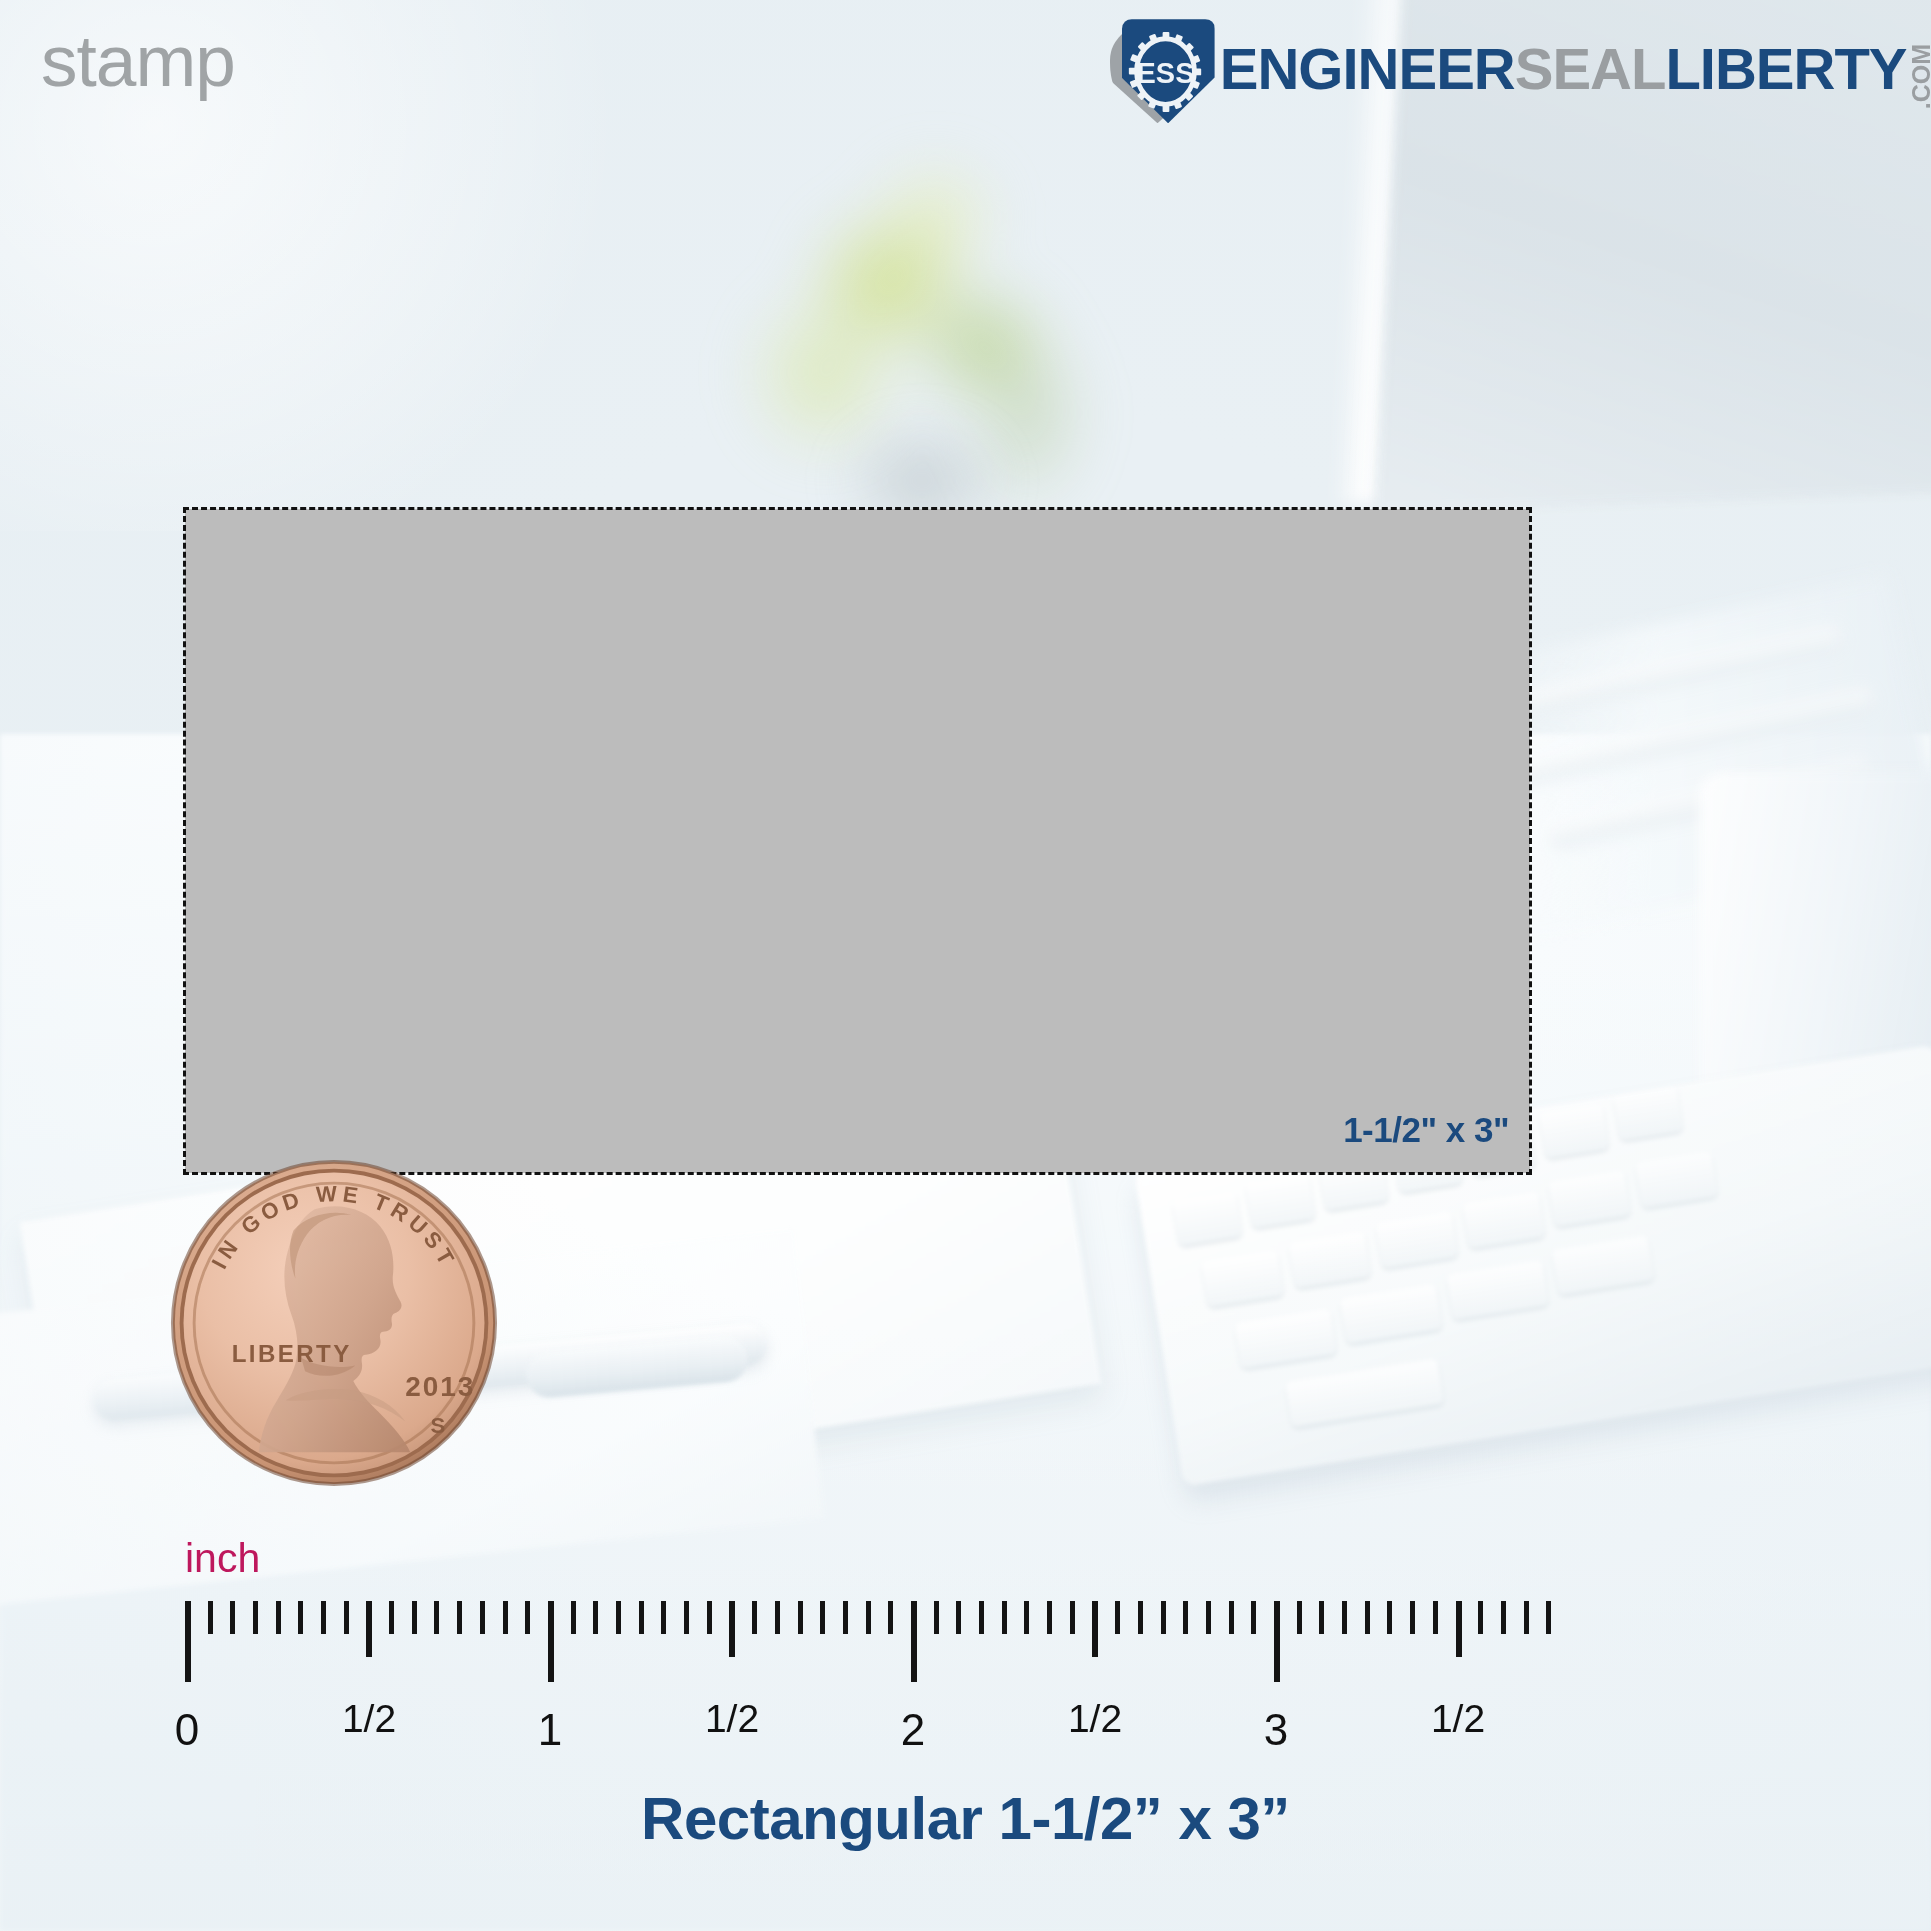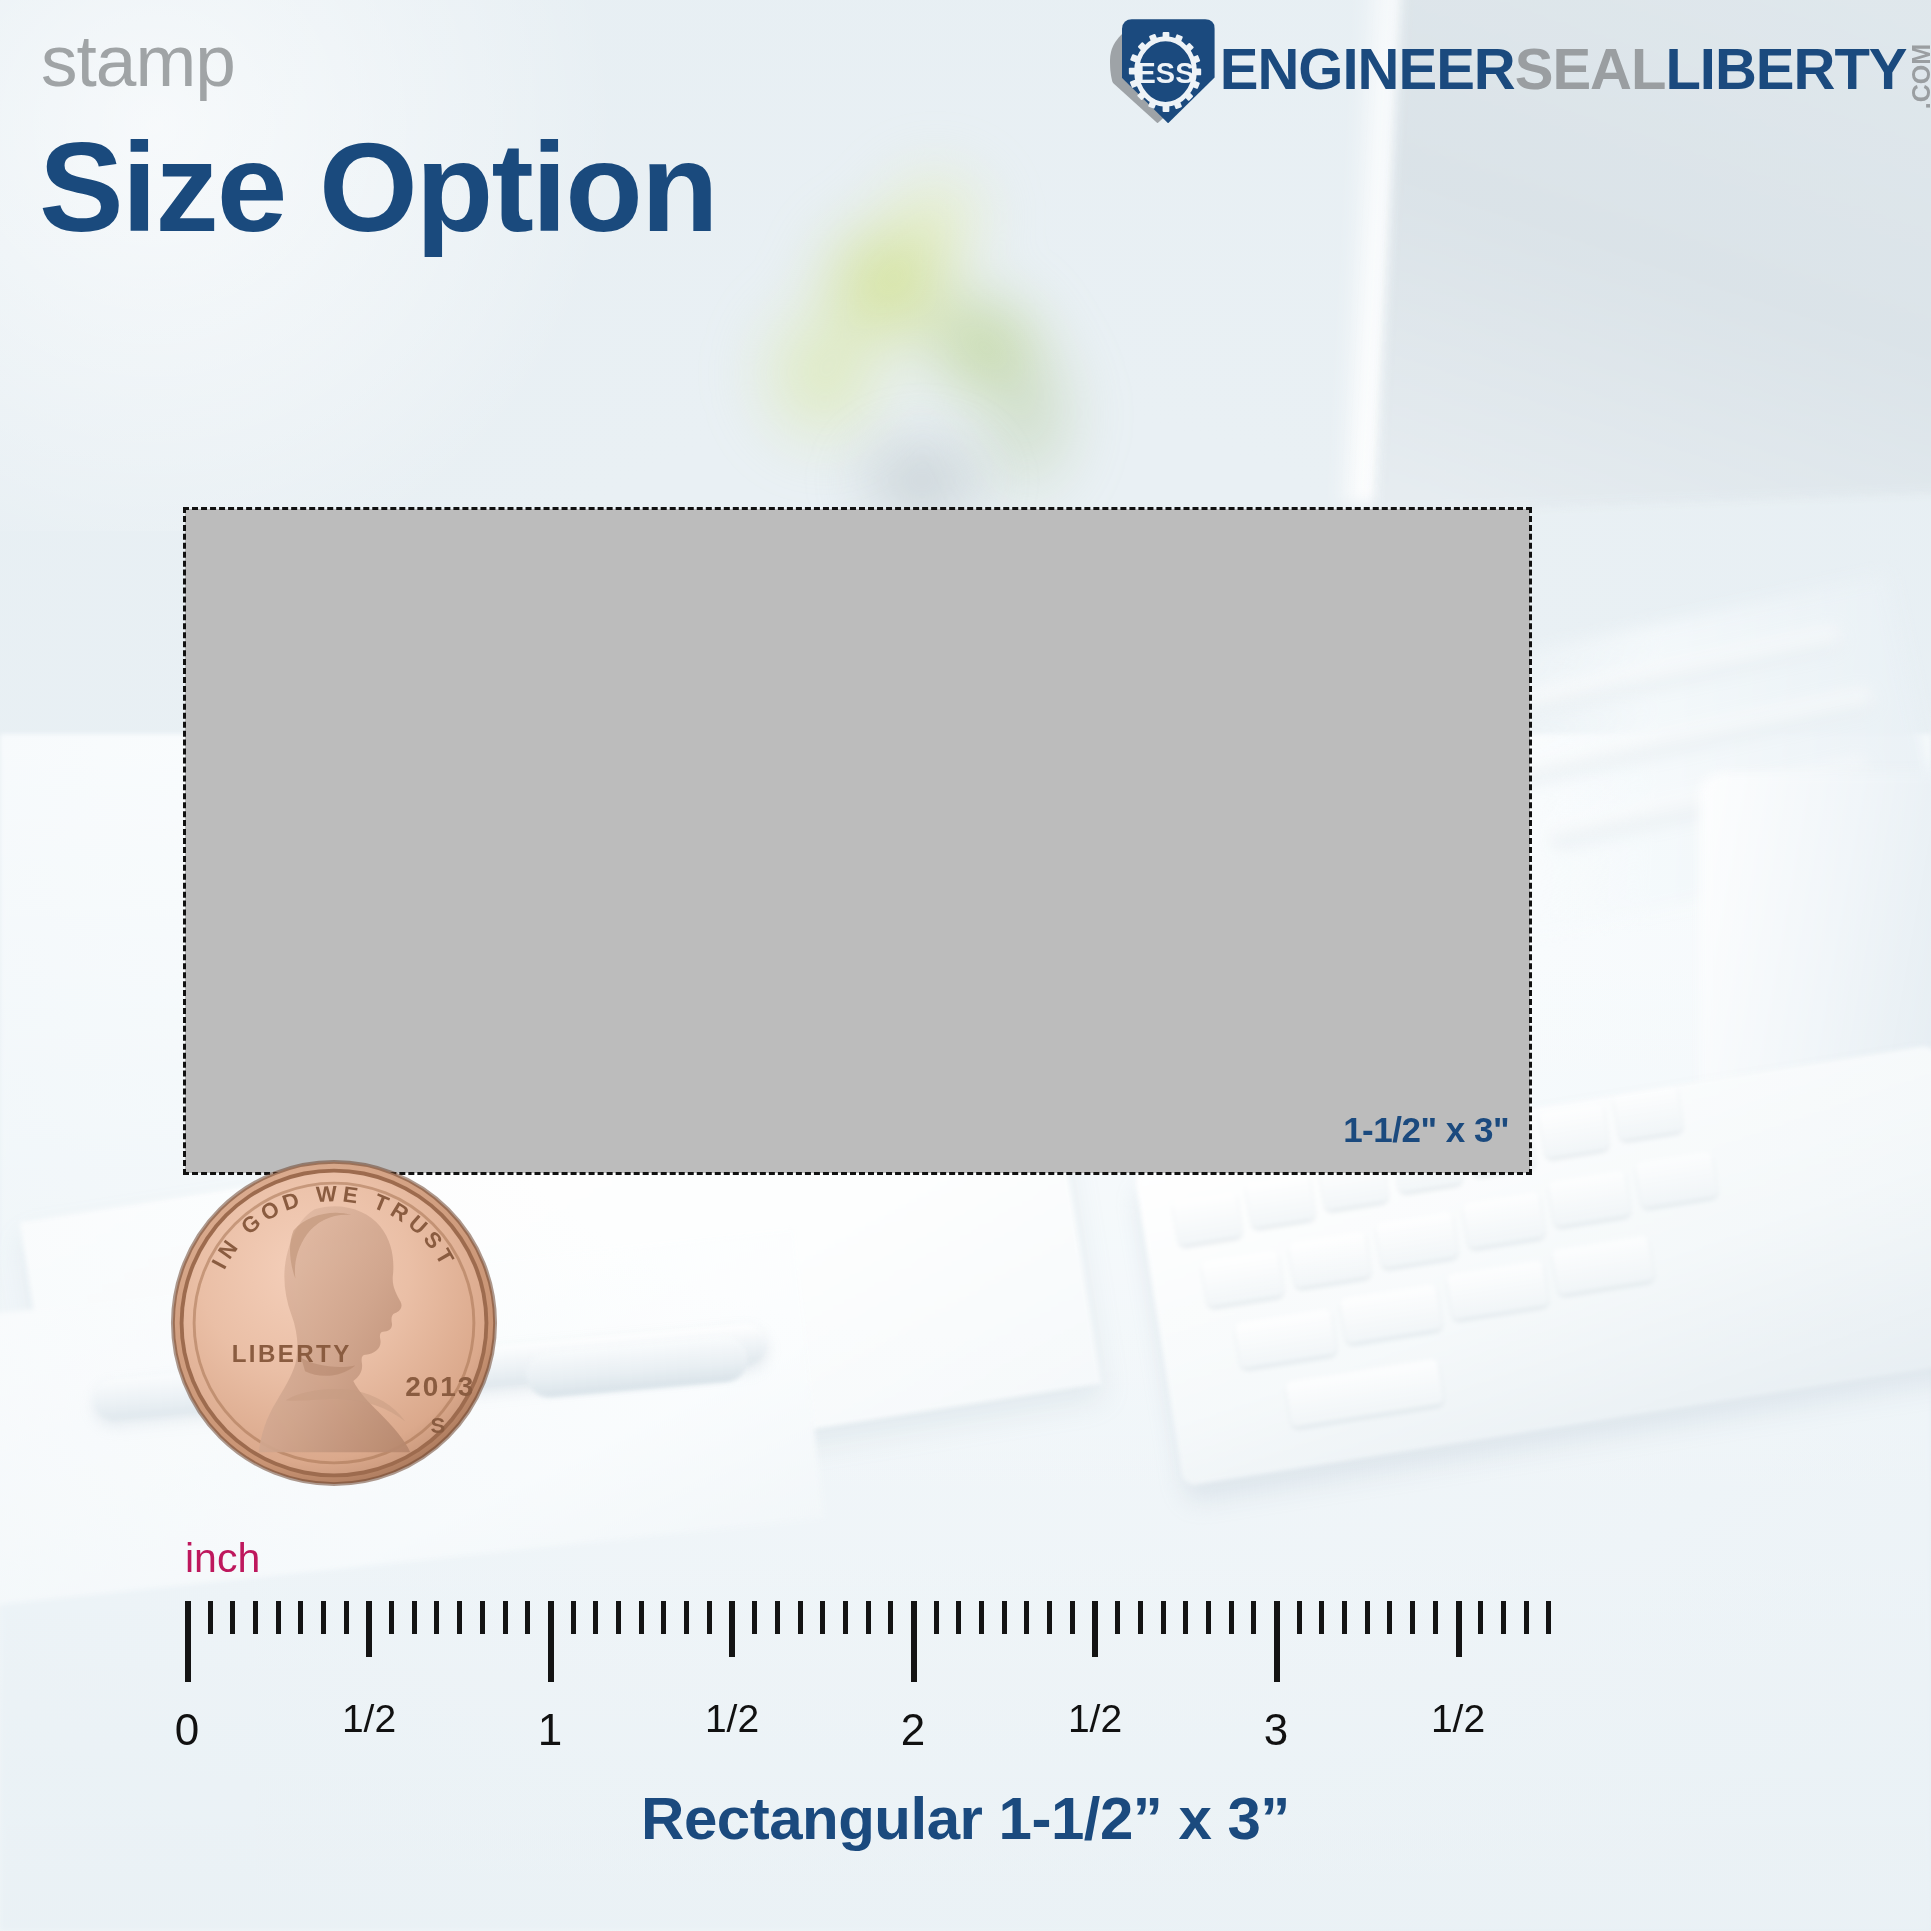--- a/index.html
+++ b/index.html
@@ -167,21 +167,20 @@
     </div>
     <div class="bg-paper"></div>
     <div class="bg-paper2"></div>
     <div class="bg-pen"></div>
     <div class="bg-pen-cap"></div>
     <div class="bg-glow-tl"></div>
     <div class="bg-vign"></div>
   </div>
 
   <div class="stamp-word">stamp</div>
-  <div class="size-option">Size Option</div>
 
   <div class="logo">
     <div class="logo-badge">
       <div class="shadow"></div>
       <div class="shield"></div>
       <svg width="81" height="93" viewBox="0 0 84 96" aria-hidden="true">
         <g fill="none" stroke="#eef3f7" stroke-width="5">
           <ellipse cx="42" cy="48" rx="30" ry="34"></ellipse>
         </g>
         <g fill="#eef3f7">

